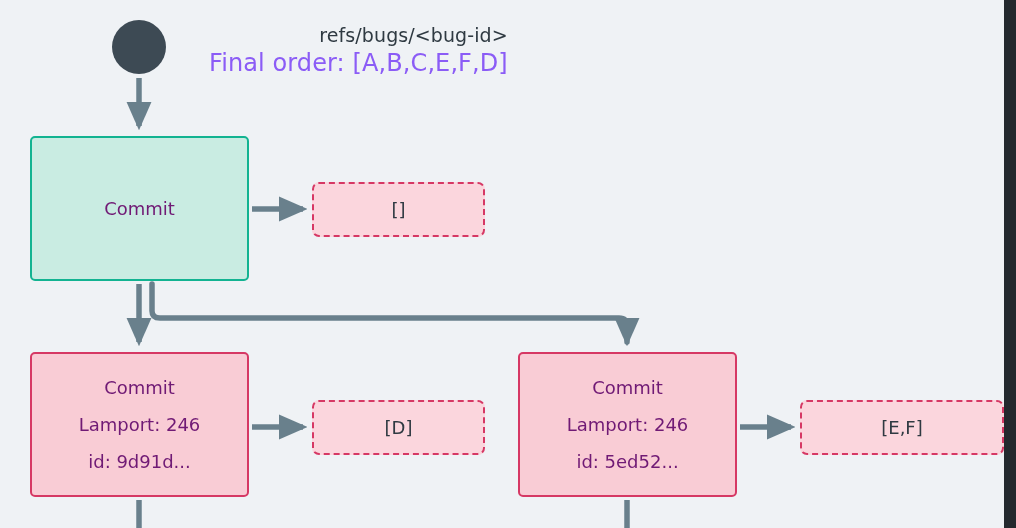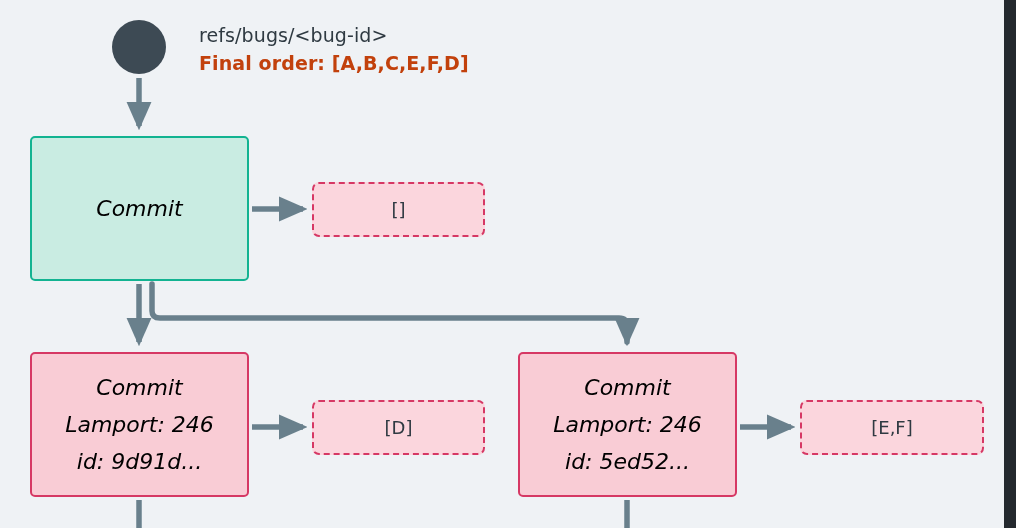--- a/index.html
+++ b/index.html
@@ -51,23 +51,23 @@
     position: absolute;
     white-space: nowrap;
   }
   .ref-path {
     font-size: 19px;
     color: #2f3a42;
     line-height: 26px;
     letter-spacing: .1px;
   }
   .final-order {
-    font-size: 19px;
-    font-weight: bold;
-    color: #c2410c;
+    font-size: 24px;
+    font-weight: normal;
+    color: #8b5cf6;
     line-height: 30px;
     letter-spacing: .1px;
   }
 
   
   .commit-box {
     position: absolute;
     box-sizing: border-box;
     border-radius: 5px;
     display: flex;
@@ -77,25 +77,24 @@
   }
   .commit-box.green {
     background: #c9ece2;
     border: 2.5px solid #12b391;
   }
   .commit-box.red {
     background: #f9ccd5;
     border: 2.5px solid #d63864;
   }
   .commit-line {
-    font-size: 22px;
-    color: #000000;
+    font-size: 18px;
+    color: #701a75;
     line-height: 37px;
     white-space: nowrap;
-    font-style: italic;
   }
 
   
   .payload-box {
     position: absolute;
     box-sizing: border-box;
     border: 2.5px dashed #d63864;
     background: #fbd6dd;
     border-radius: 7px;
     display: flex;
@@ -147,21 +146,21 @@
     <g>
       <path d="M 139 500 L 139 528" stroke="#69808c" stroke-width="5.5" fill="none"></path>
     </g>
     <g>
       <path d="M 627 500 L 627 528" stroke="#69808c" stroke-width="5.5" fill="none"></path>
     </g>
   </svg>
 
   <div class="root-node" style="left:112px; top:20px; width:54px; height:54px;"></div>
 
-  <div class="ref-block" style="left:199px; top:22px;">
+  <div class="ref-block" style="left:209px; top:22px;text-align:right;">
     <div class="ref-path">refs/bugs/&lt;bug-id&gt;</div>
     <div class="final-order">Final order: [A,B,C,E,F,D]</div>
   </div>
 
   <div class="commit-box green" style="left:30px; top:136px; width:219px; height:145px;">
     <div class="commit-line">Commit</div>
   </div>
 
   <div class="payload-box" style="left:312px; top:182px; width:173px; height:55px;">
     <span class="payload-label">[]</span>
@@ -176,19 +175,19 @@
   <div class="payload-box" style="left:312px; top:400px; width:173px; height:55px;">
     <span class="payload-label">[D]</span>
   </div>
 
   <div class="commit-box red" style="left:518px; top:352px; width:219px; height:145px;">
     <div class="commit-line">Commit</div>
     <div class="commit-line">Lamport: 246</div>
     <div class="commit-line">id: 5ed52...</div>
   </div>
 
-  <div class="payload-box" style="left:800px; top:400px; width:184px; height:55px;">
+  <div class="payload-box" style="left:800px; top:400px; width:204px; height:55px;">
     <span class="payload-label">[E,F]</span>
   </div>
 
   <div id="right-gutter"></div>
 
 </div>
 
 </body></html>

